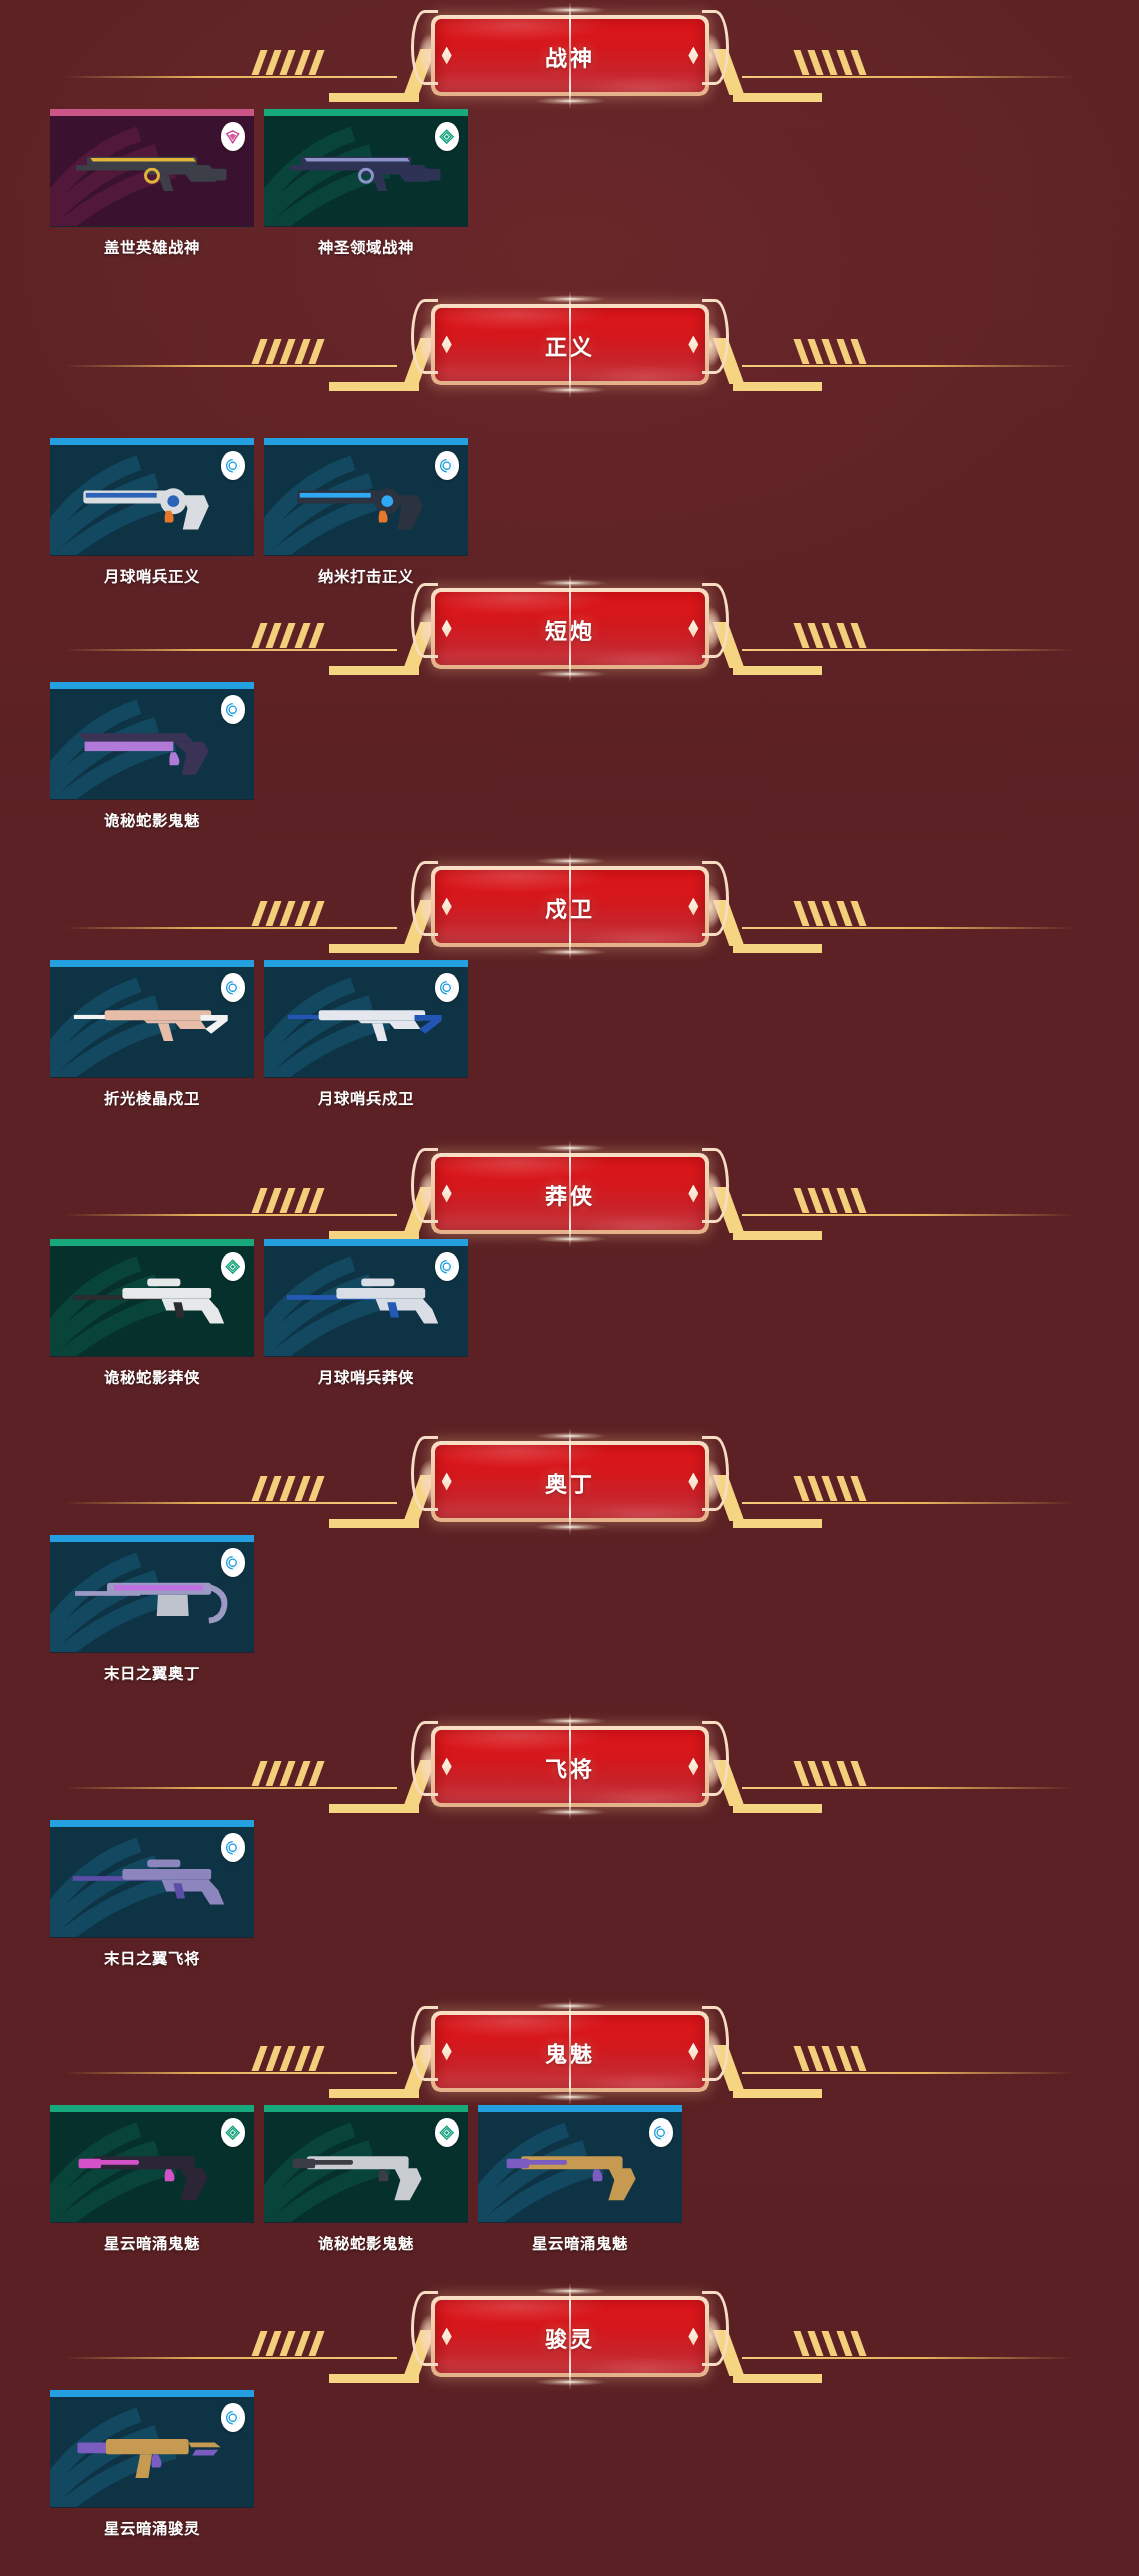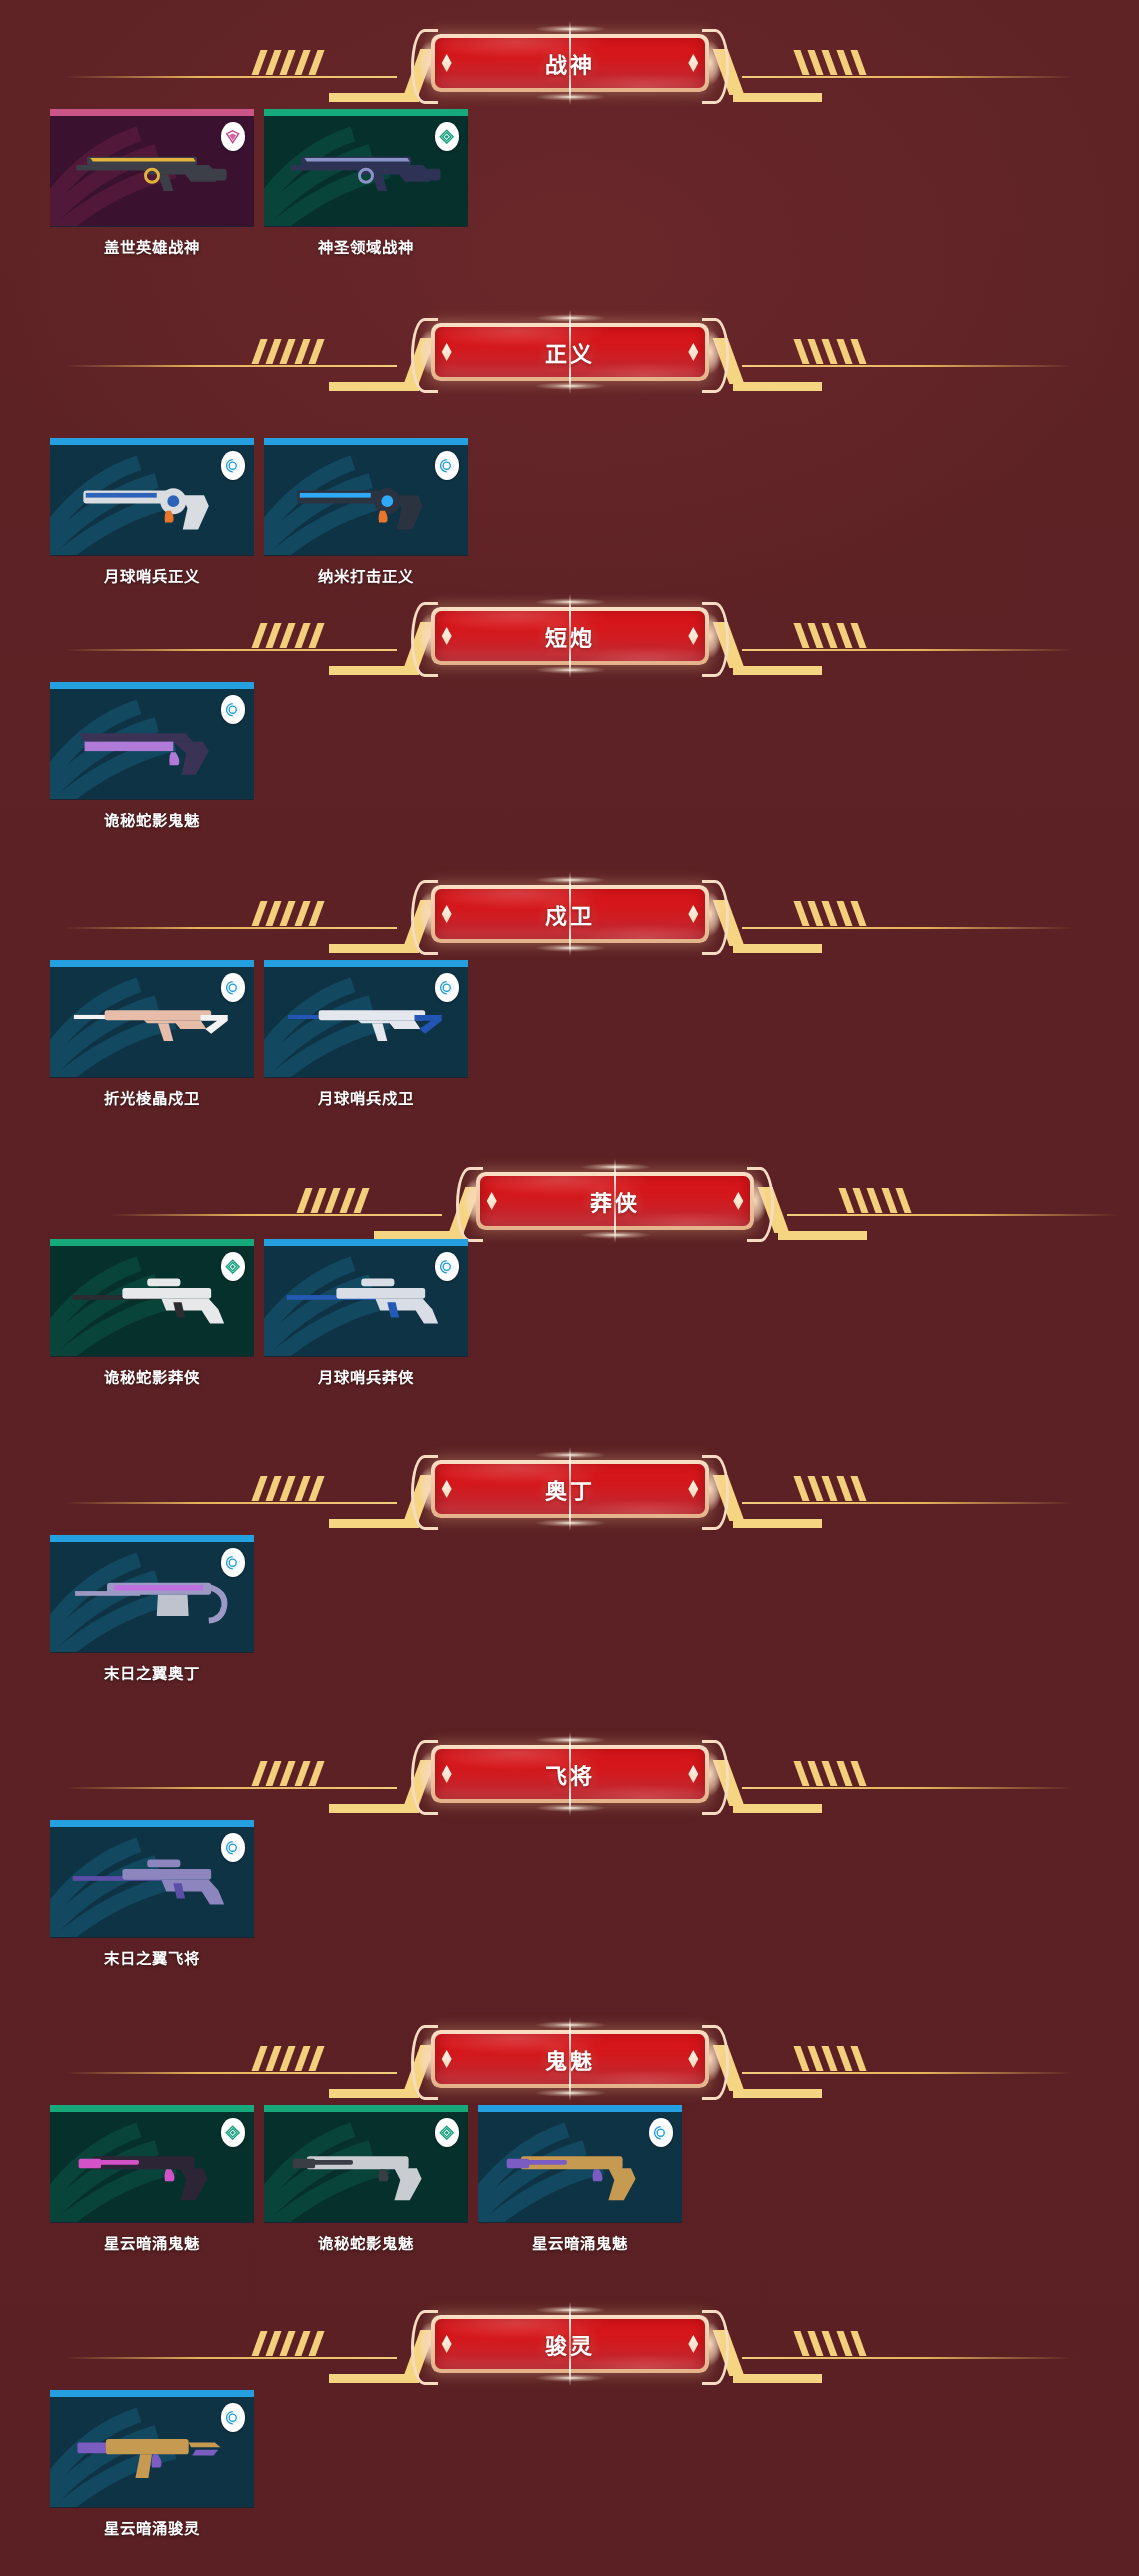--- a/index.html
+++ b/index.html
@@ -50,21 +50,21 @@
   
   .hatch{ position:absolute; top:37px; height:25px; display:flex; gap:7.7px; }
   .hatch i{ display:block; width:6.5px; height:25px; background:#F3CE7B; transform:skewX(-20deg); }
   .hatch.r i{ transform:skewX(20deg); }
   .hatch.l{ left:256px; }
   .hatch.r{ left:798px; }
 
   
   .plaque{
     position:absolute; left:50%; transform:translateX(-50%);
-    top:21px; width:278px; height:58px;
+    top:2px; width:278px; height:81px;
   }
   .plaque .glowfr{
     position:absolute; inset:-7.1px -20px;
     background:
       radial-gradient(ellipse 20px 36px at 6% 50%, #F7DCC4 0%, rgba(247,220,196,.55) 38%, rgba(247,220,196,0) 62%),
       radial-gradient(ellipse 20px 36px at 94% 50%, #F7DCC4 0%, rgba(247,220,196,.55) 38%, rgba(247,220,196,0) 62%);
   }
   .plaque .frame{
     position:absolute; inset:0; border-radius:9.5px;
     background:linear-gradient(180deg,#FADFC6 0%,#EFC7A4 50%,#E4B189 100%);
@@ -529,21 +529,21 @@
     <circle cx="13" cy="13" r="10.3" fill="none" stroke="#1C9BDC" stroke-width="2.3"></circle>
     <circle cx="13" cy="13" r="6" fill="none" stroke="#1C9BDC" stroke-width="2.3"></circle>
     <path d="M13 2.7 A10.3 10.3 0 0 1 13 23.3" fill="none" stroke="#fff" stroke-width="3"></path>
   </svg>
             </div>
       </div>
       <div class="cname">月球哨兵戍卫</div>
     </div>
       </div>
   </div>
-    <div class="section" style="top: 1151px; padding-left: 45px;">
+    <div class="section" style="top: 1151px;">
     <div class="band">
       <div class="rule left"></div>
       <div class="rule right"></div>
       <div class="hatch l">
           <i></i>
           <i></i>
           <i></i>
           <i></i>
           <i></i>
         </div>

